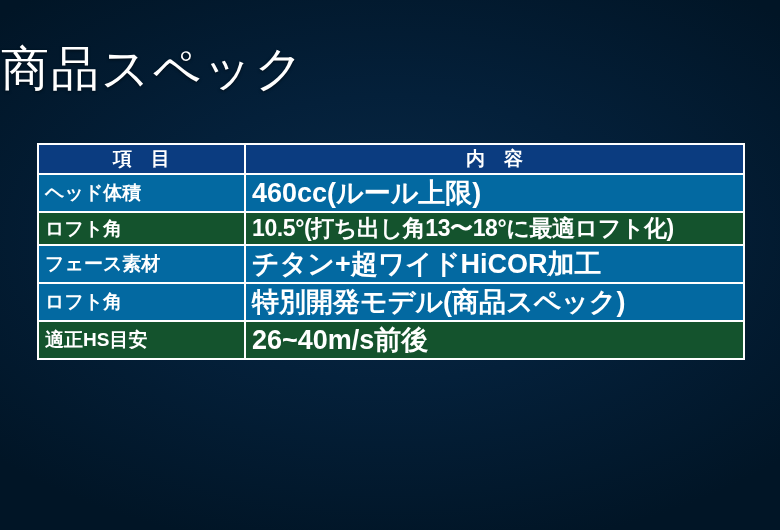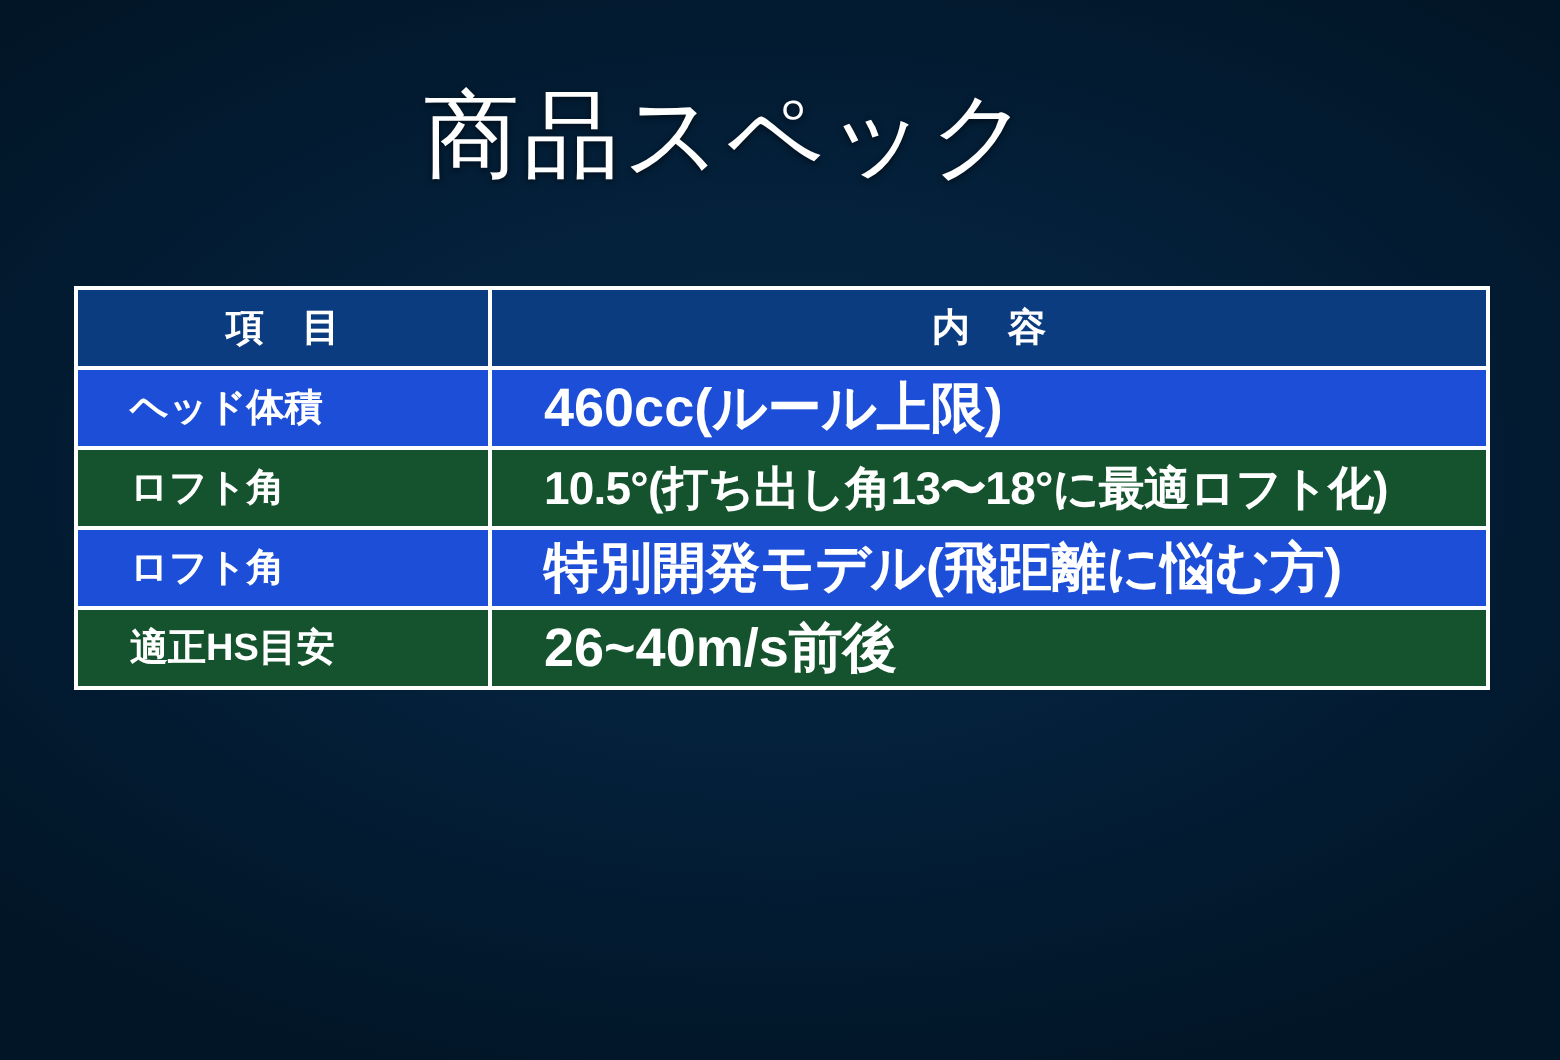--- a/index.html
+++ b/index.html
@@ -27,23 +27,22 @@
   .page {
     position: relative;
     width: 780px;
     height: 530px;
   }
 
   
   .title {
     position: absolute;
     top: 40px;
-    left: 16px;
+    left: 1px;
     width: 696px;
-    text-align: center;
     color: #ffffff;
     font-family: "Liberation Serif", "DejaVu Serif", serif;
     font-size: 48px;
     font-weight: 400;
     letter-spacing: 2px;
     line-height: 1.2;
     text-shadow: 0 1px 3px rgba(0,0,0,0.55);
   }
 
   
@@ -60,43 +59,43 @@
     border-spacing: 2px;
     background: #ffffff;
     table-layout: fixed;
   }
 
   table.spec-table col.c-label { width: 205px; }
   table.spec-table col.c-value { width: 497px; }
 
   table.spec-table th,
   table.spec-table td {
-    height: 38px;
-    padding: 0 26px;
+    height: 28px;
+    padding: 0 6px;
     color: #ffffff;
     font-size: 19px;
     font-weight: bold;
     white-space: nowrap;
     overflow: hidden;
     vertical-align: middle;
     letter-spacing: 0px;
   }
 
   
   thead th {
     background: #0b3c80;
     text-align: center;
     font-size: 20px;
     letter-spacing: 1px;
     height: 40px;
   }
 
   
   tbody td { text-align: left; }
-  tbody tr.row-gray td { background: #1d4ed8; }
+  tbody tr.row-gray td { background: #0369a1; }
   tbody tr.row-blue td { background: #14532d; }
 
   tbody td.label-cell { font-size: 19px; }
   tbody td.value-cell { font-size: 27px; }
 
   
   tbody td.value-cell.tight { font-size: 23px; letter-spacing: -0.4px; }
 </style>
 </head>
 <body>
@@ -122,22 +121,26 @@
       <tbody id="spec-body">
           <tr class="row-gray">
             <td class="label-cell">ヘッド体積</td>
             <td class="value-cell">460cc(ルール上限)</td>
           </tr>
           <tr class="row-blue">
             <td class="label-cell">ロフト角</td>
             <td class="value-cell tight">10.5°(打ち出し角13〜18°に最適ロフト化)</td>
           </tr>
           <tr class="row-gray">
+            <td class="label-cell">フェース素材</td>
+            <td class="value-cell">チタン+超ワイドHiCOR加工</td>
+          </tr>
+          <tr class="row-gray">
             <td class="label-cell">ロフト角</td>
-            <td class="value-cell">特別開発モデル(飛距離に悩む方)</td>
+            <td class="value-cell">特別開発モデル(商品スペック)</td>
           </tr>
           <tr class="row-blue">
             <td class="label-cell">適正HS目安</td>
             <td class="value-cell">26~40m/s前後</td>
           </tr>
         </tbody>
     </table>
   </div>
 
 </div>

